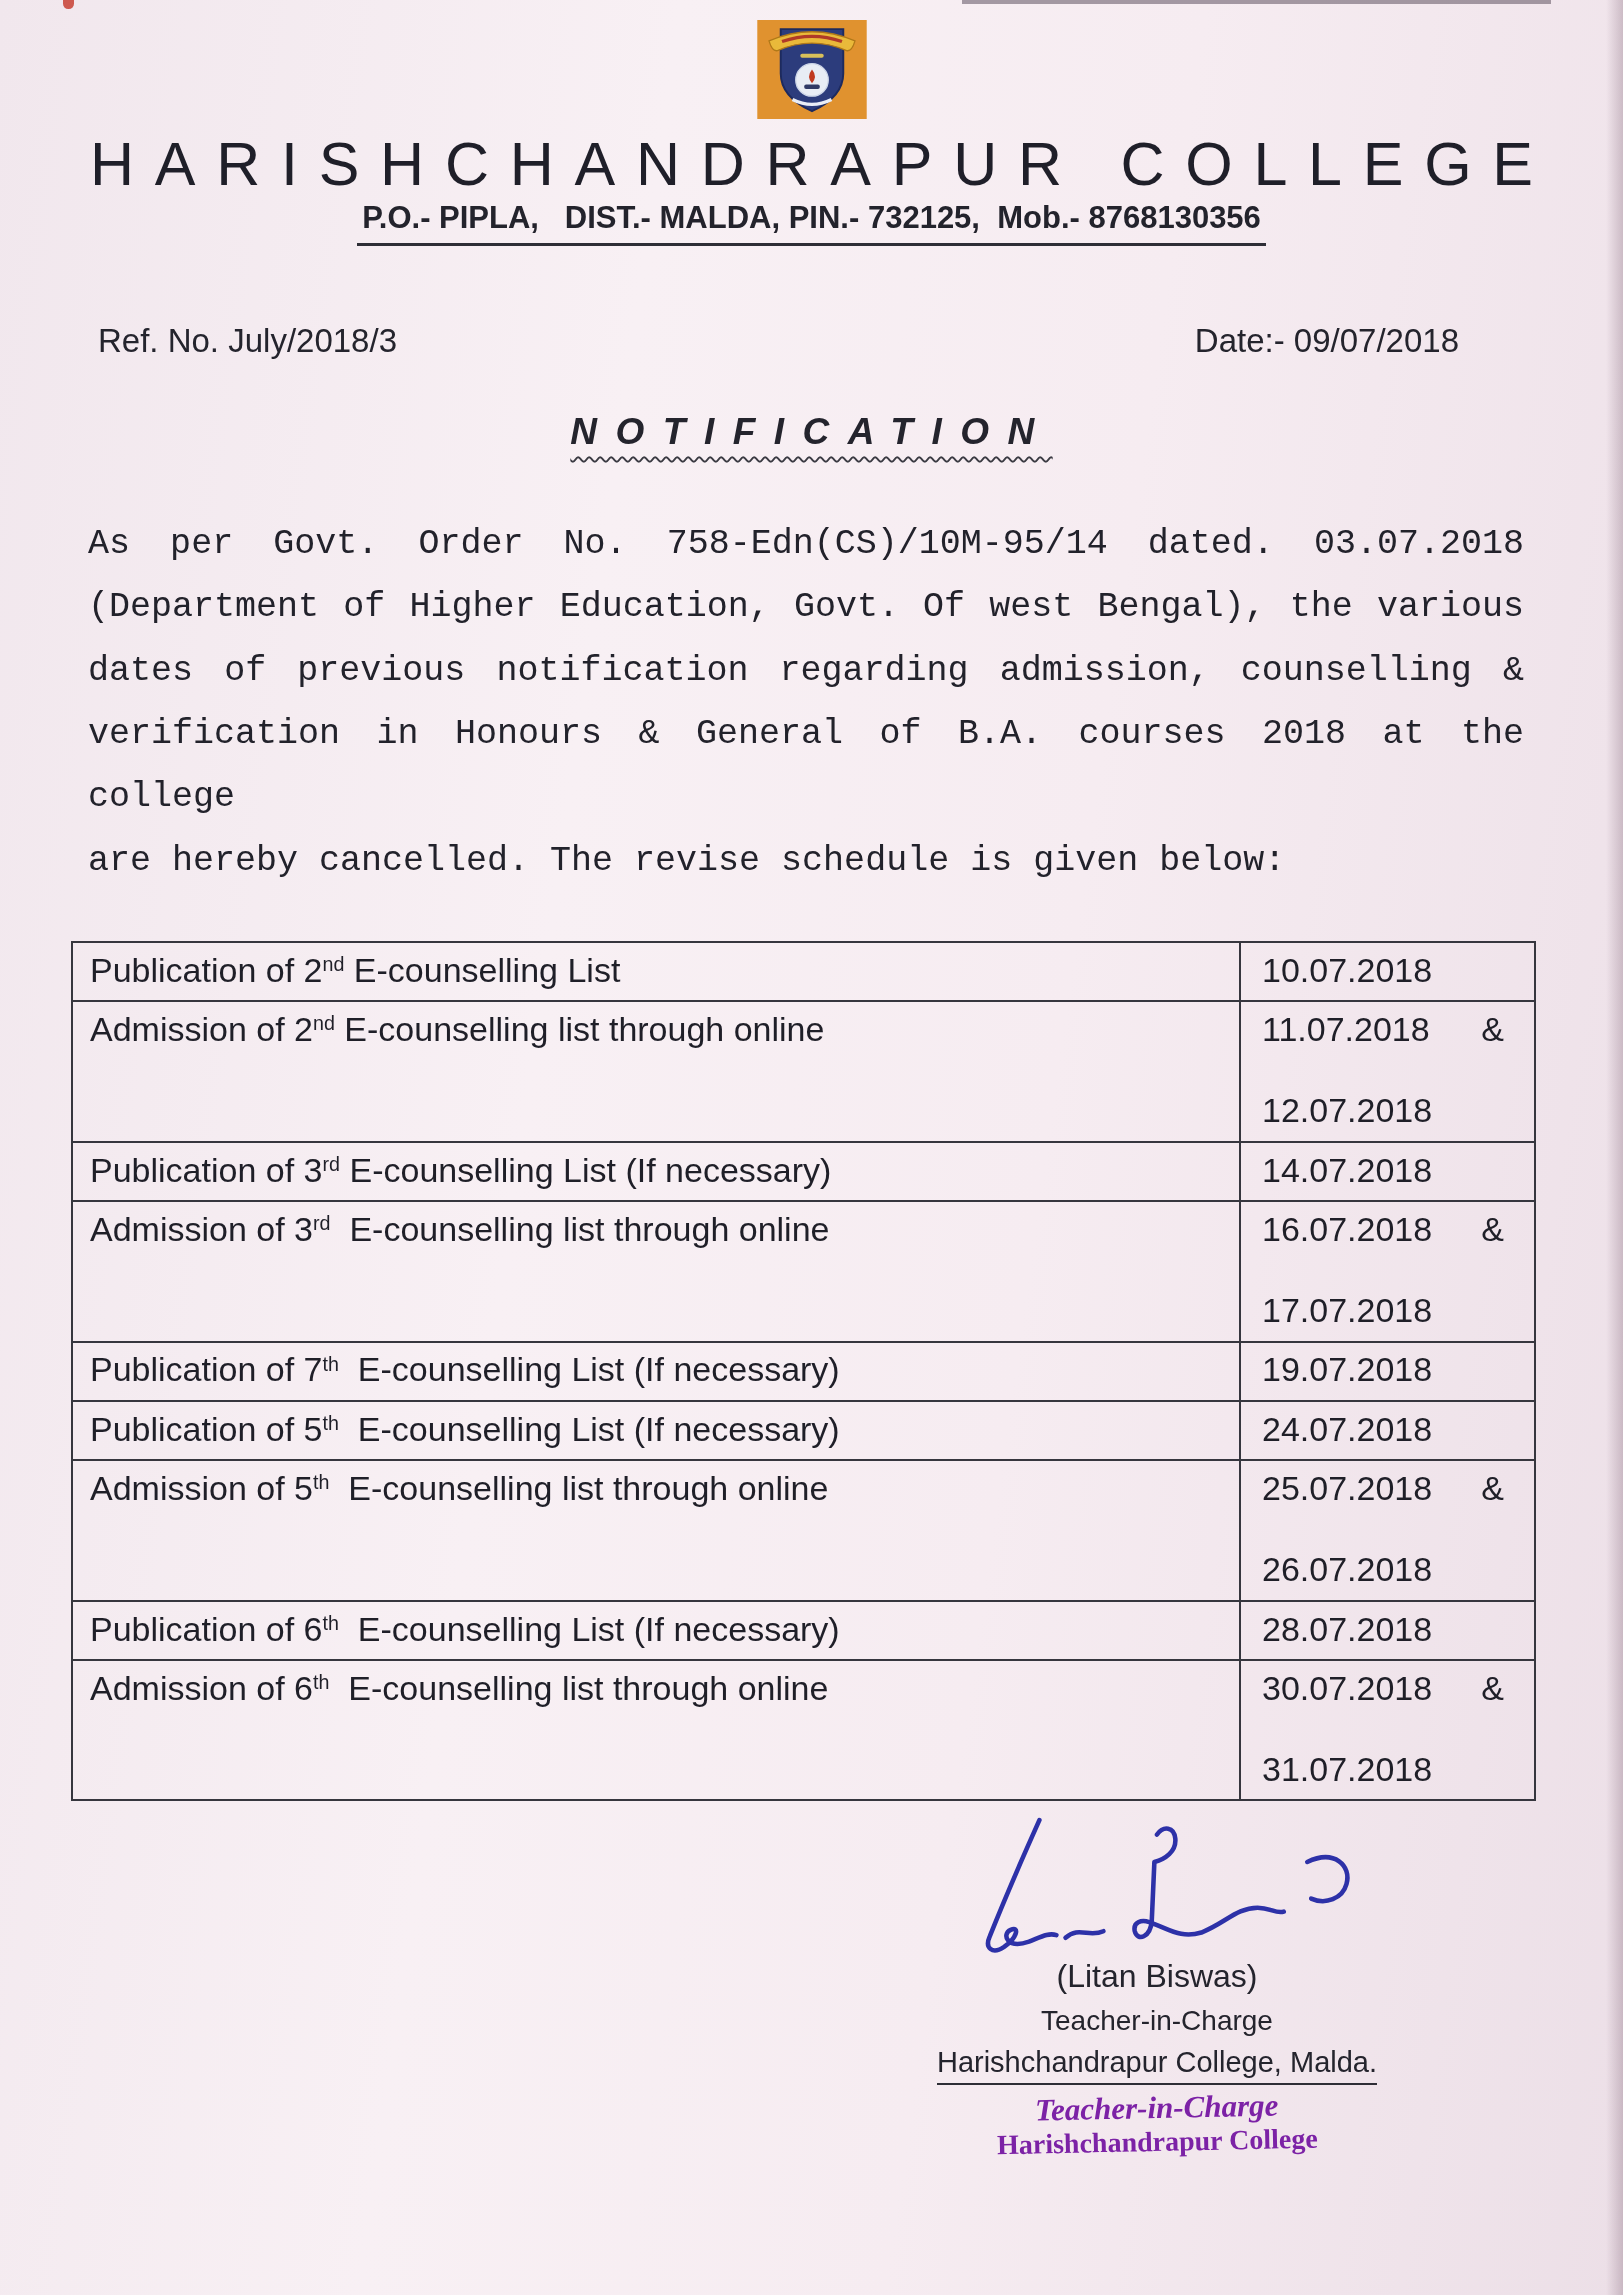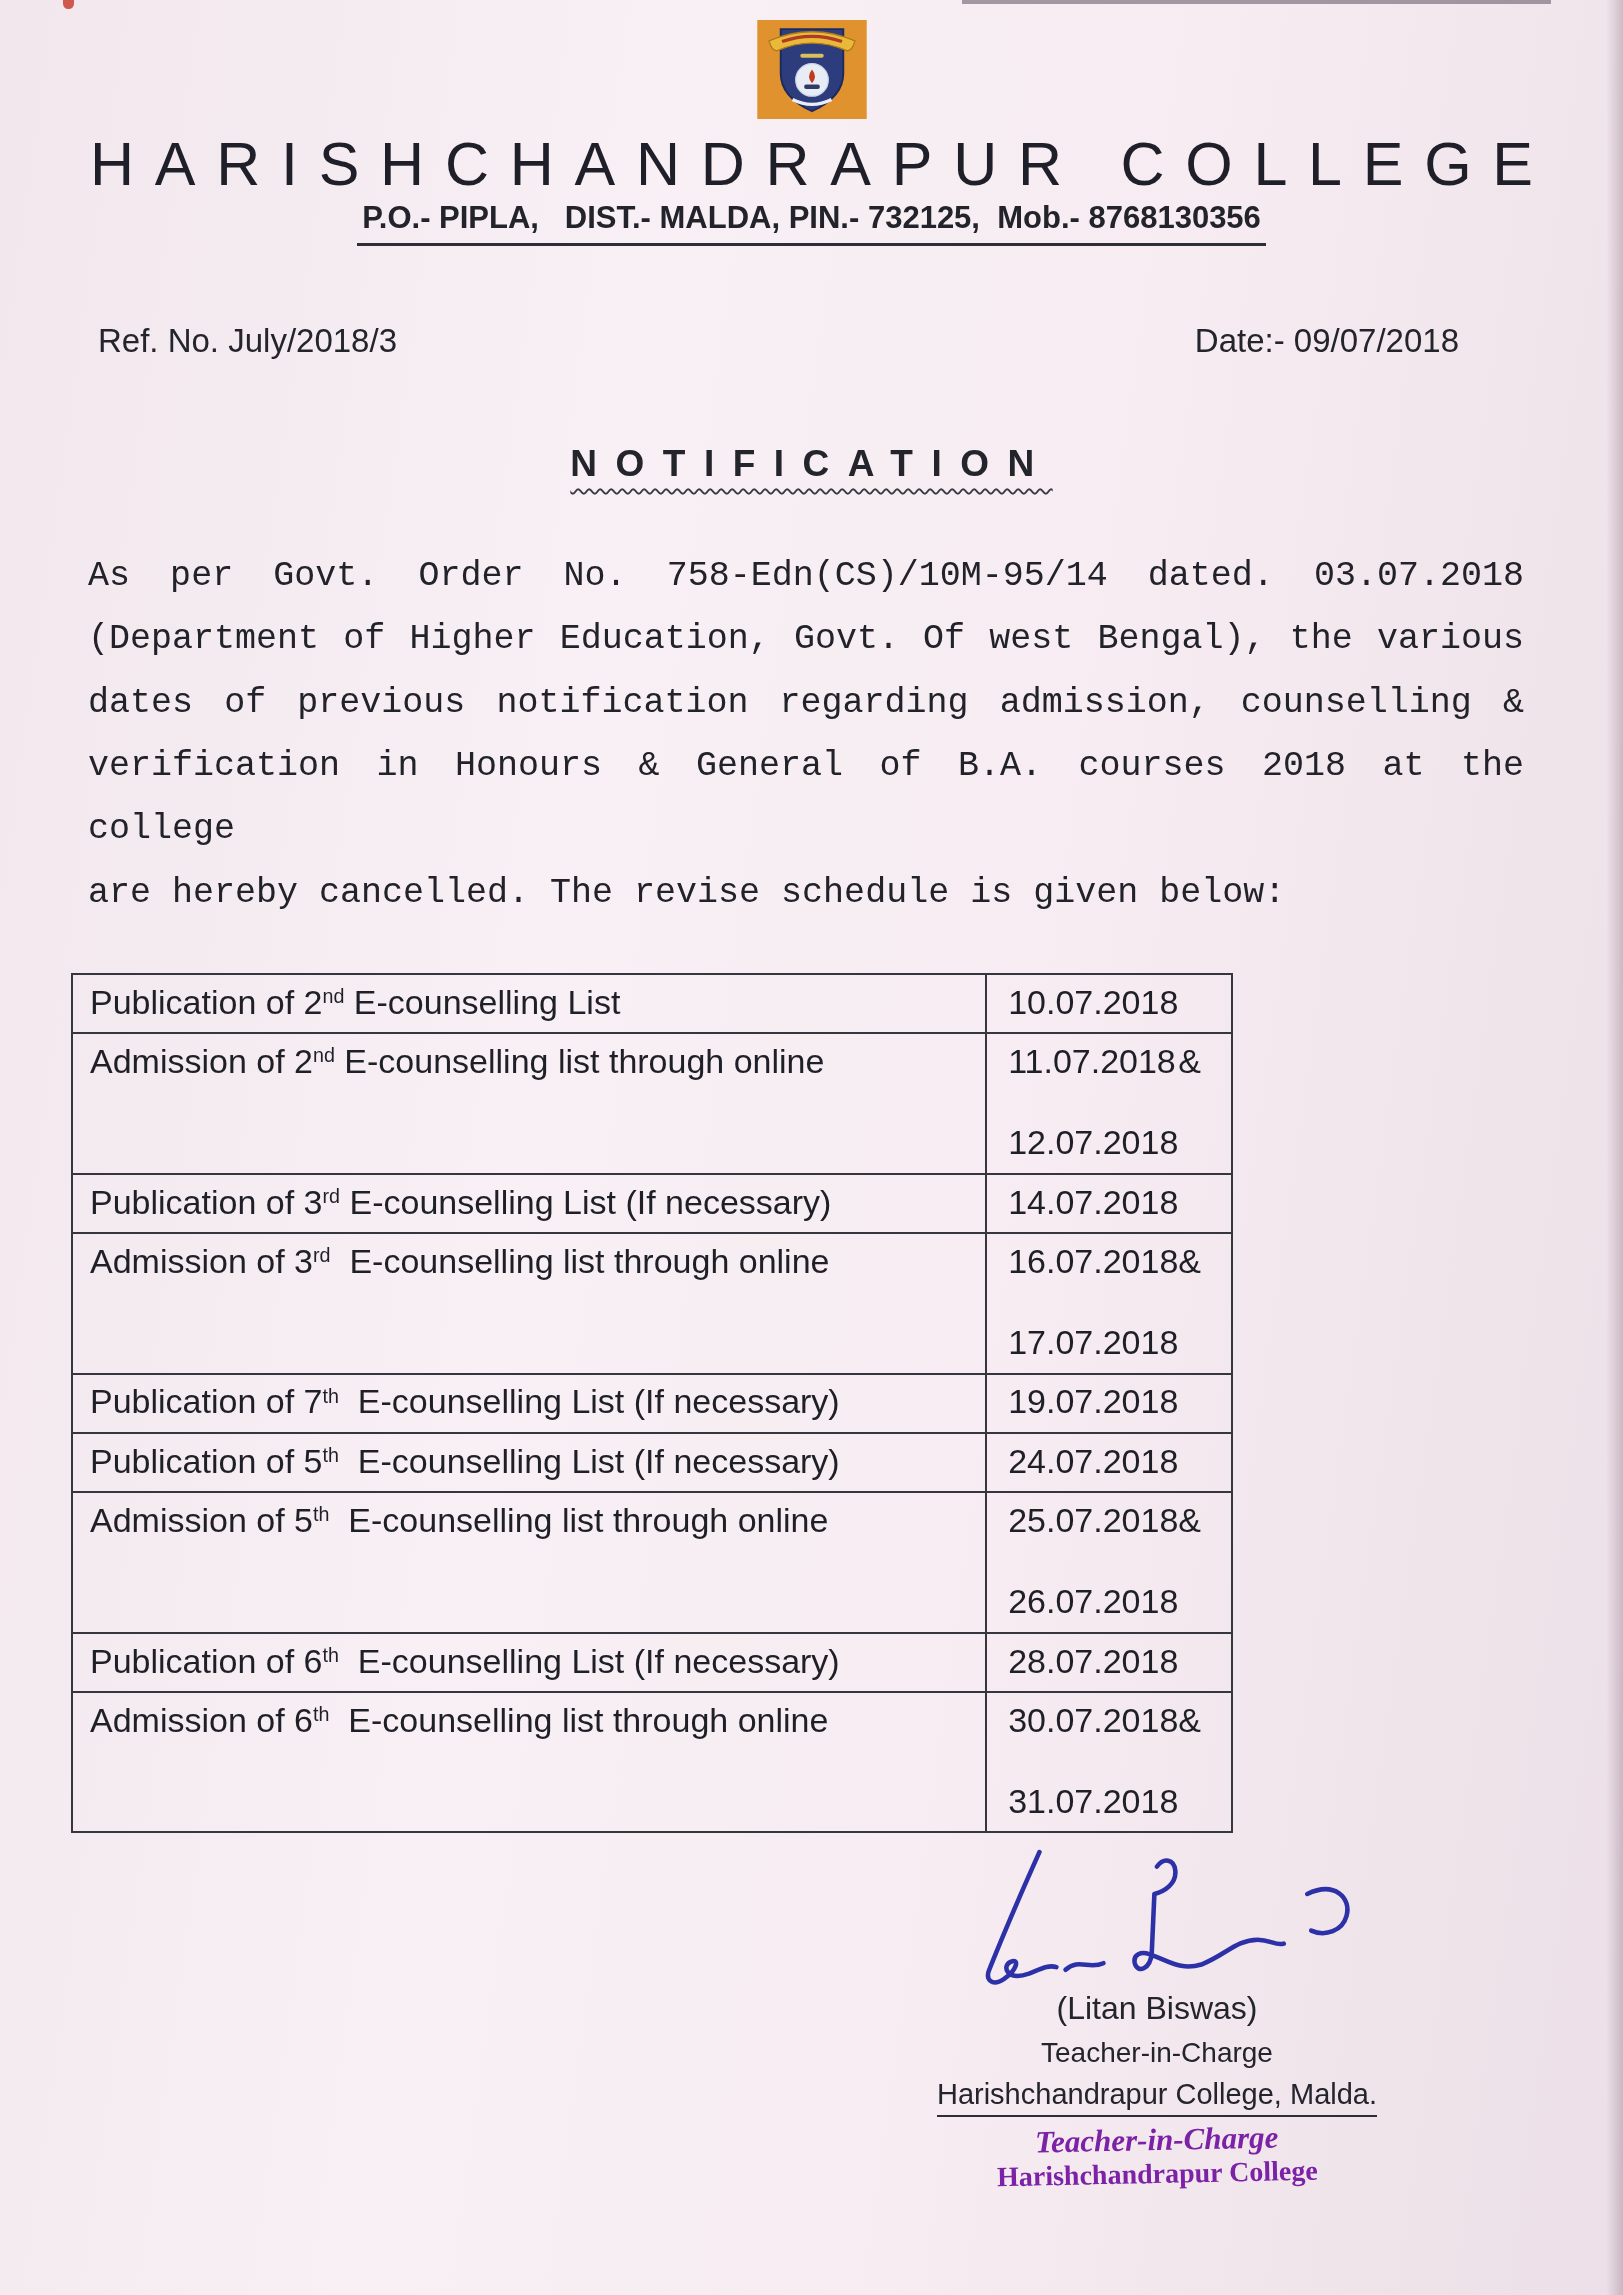--- a/index.html
+++ b/index.html
@@ -25,34 +25,34 @@
   }
   .address{margin-top:1.3px;text-align:center;}
   .address span{
     display:inline-block;font-size:31px;font-weight:700;white-space:pre;
     border-bottom:3.3px solid #2e2e36;padding:0 5.2px 6.5px;color:#23232c;
   }
 
   .ref-row{display:flex;justify-content:space-between;align-items:baseline;
     margin:76px 164px 0 98px;font-size:33px;font-weight:500;}
 
-  .heading{margin-top:83px;text-align:center;}
+  .heading{margin-top:51px;text-align:center;font-style:italic;}
   .heading span{
     font-size:37px;font-weight:600;letter-spacing:.5em;text-indent:.5em;
     text-decoration-line:underline;text-decoration-style:wavy;
     text-decoration-color:#3a3a42;text-decoration-thickness:2px;text-underline-offset:11.8px;
     white-space:nowrap;
   }
 
   .paragraph{margin:60px 99px 0 88px;font-size:35px;line-height:1.81;color:#22222b;font-family:Liberation Mono, monospace;}
   .para-line{text-align:justify;text-align-last:justify;}
   .para-line:last-child{text-align-last:left;}
 
   table.schedule{
-    margin:48px 0 0 71px;width:1162px;border-collapse:collapse;
+    margin:48px 0 0 71px;width:1465px;border-collapse:collapse;
     font-size:34px;color:#1f1f28;background:transparent;
   }
   table.schedule td{border:2.6px solid #36363e;vertical-align:top;}
   td.act{width:1136px;padding:7.9px 13px 10.5px 17px;white-space:pre-wrap;}
   td.dat{padding:7.9px 30px 10.5px 21px;}
   sup.ord{font-size:.58em;position:relative;top:-.55em;vertical-align:baseline;}
   .dl1{display:flex;justify-content:space-between;align-items:baseline;}
   .dl2{margin-top:42px;}
   .dl2:empty{display:none;}
 

